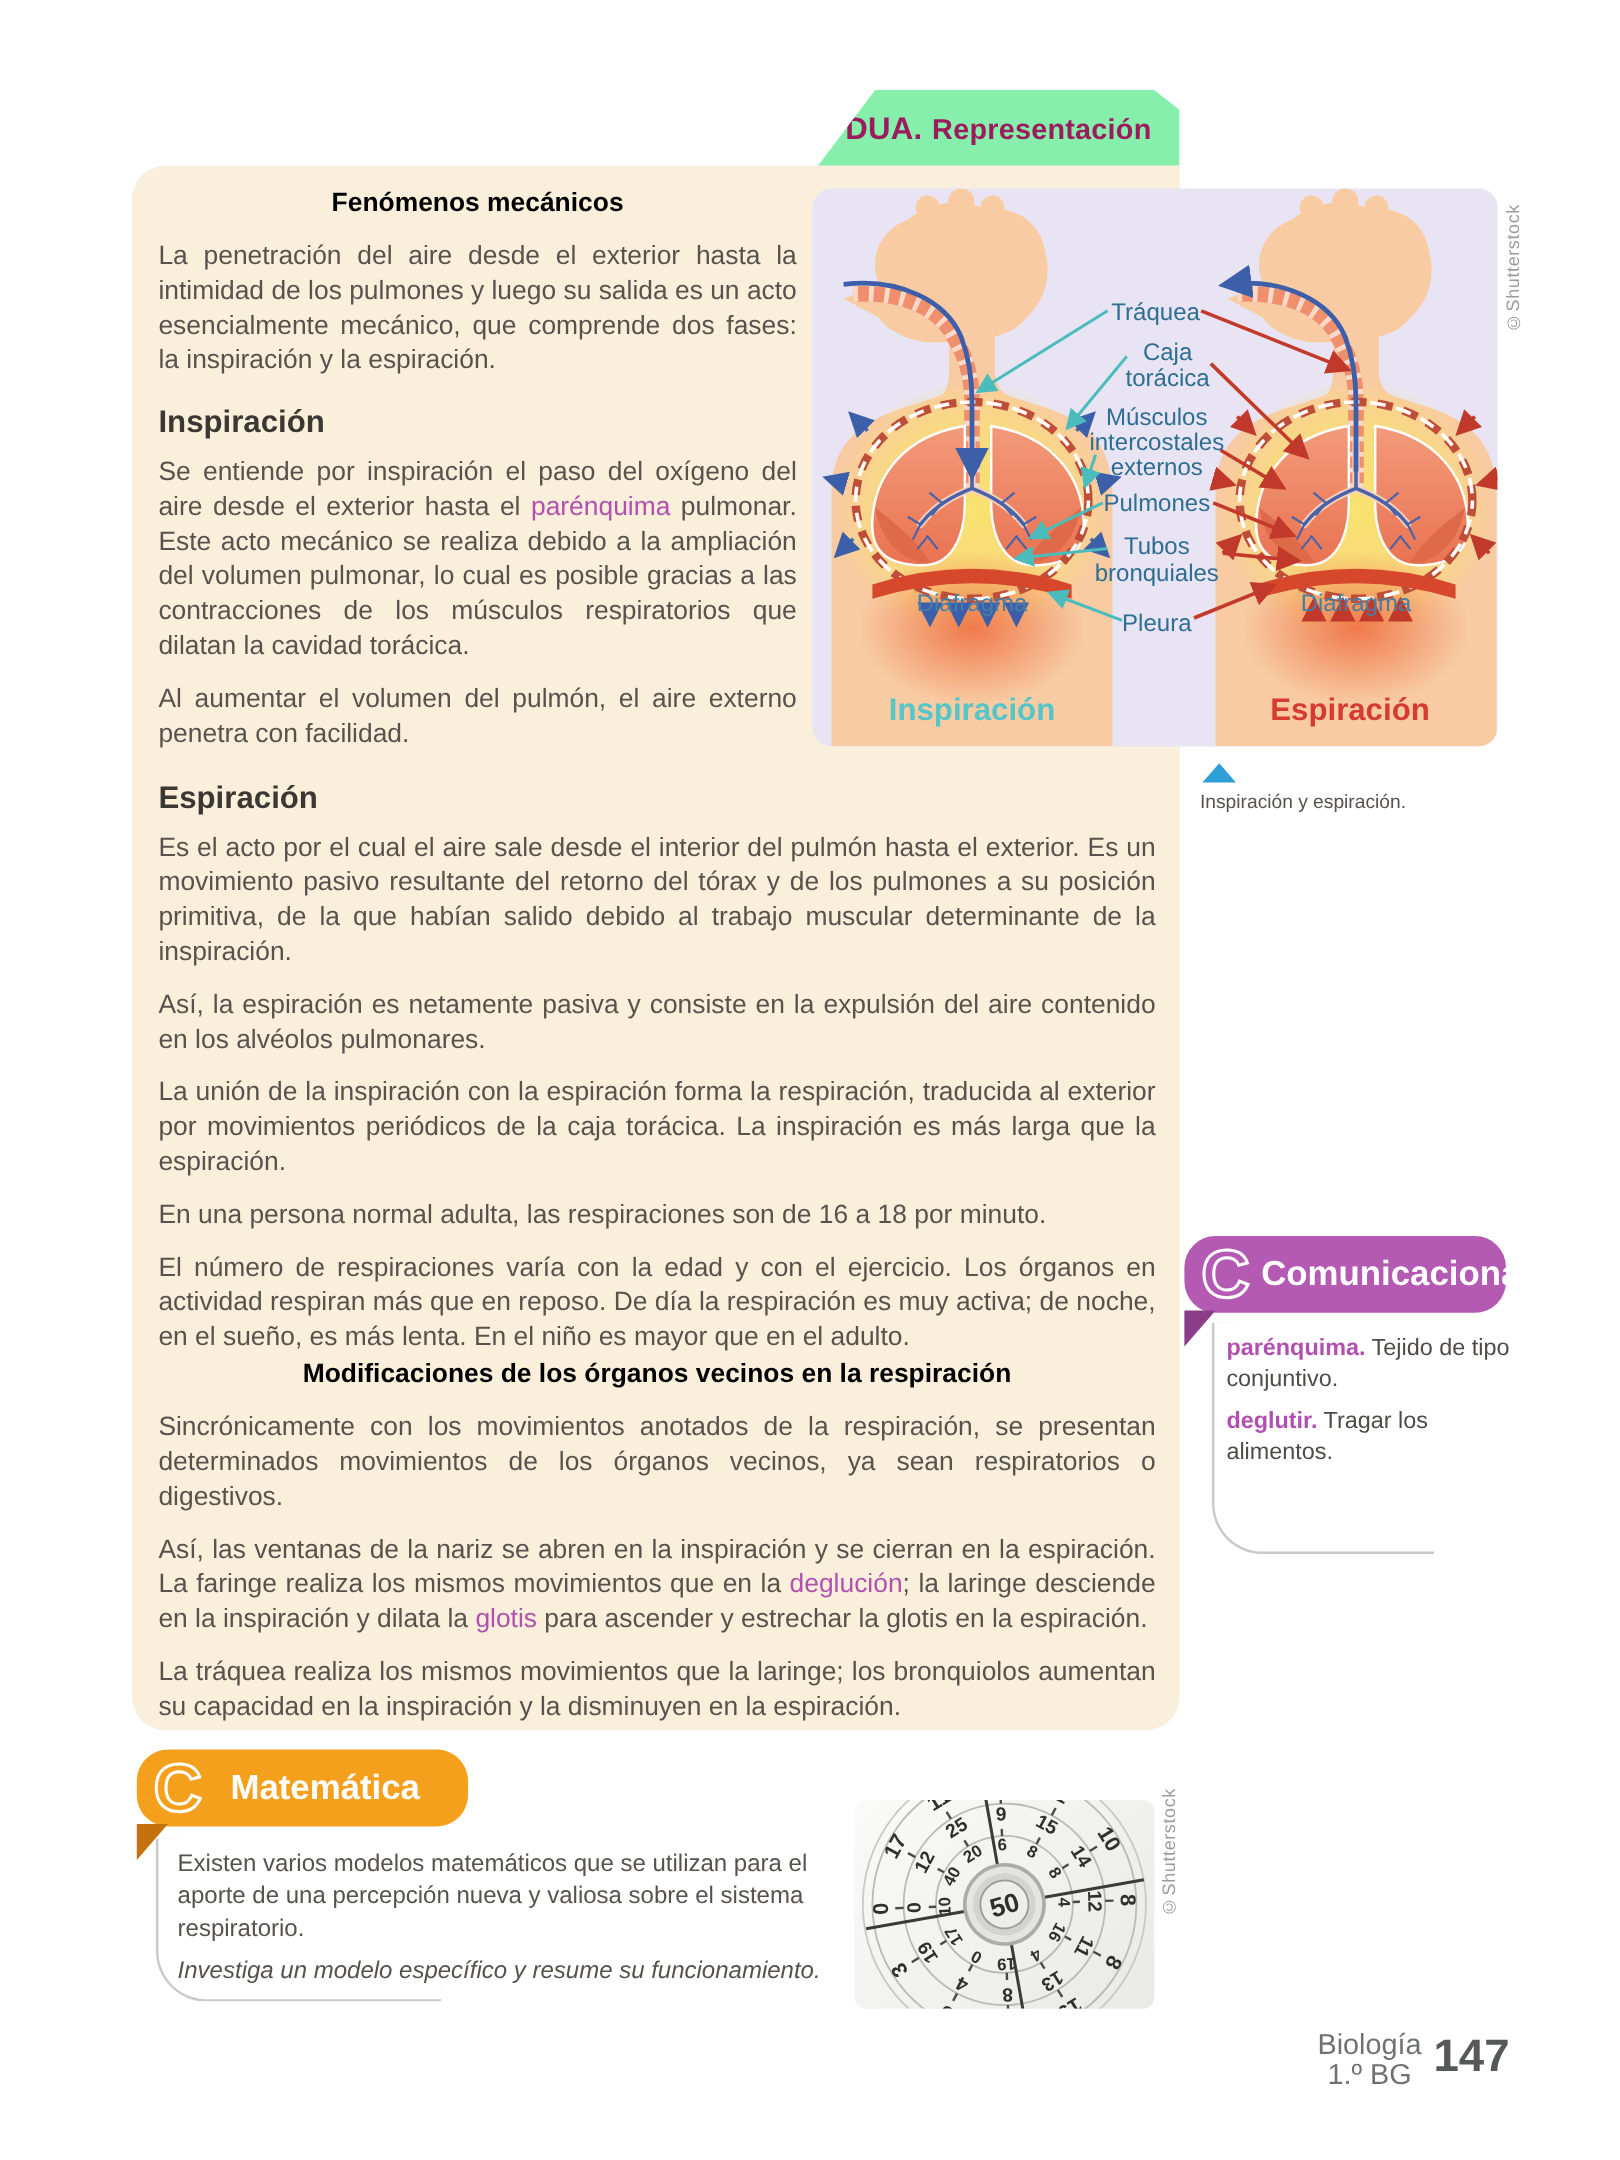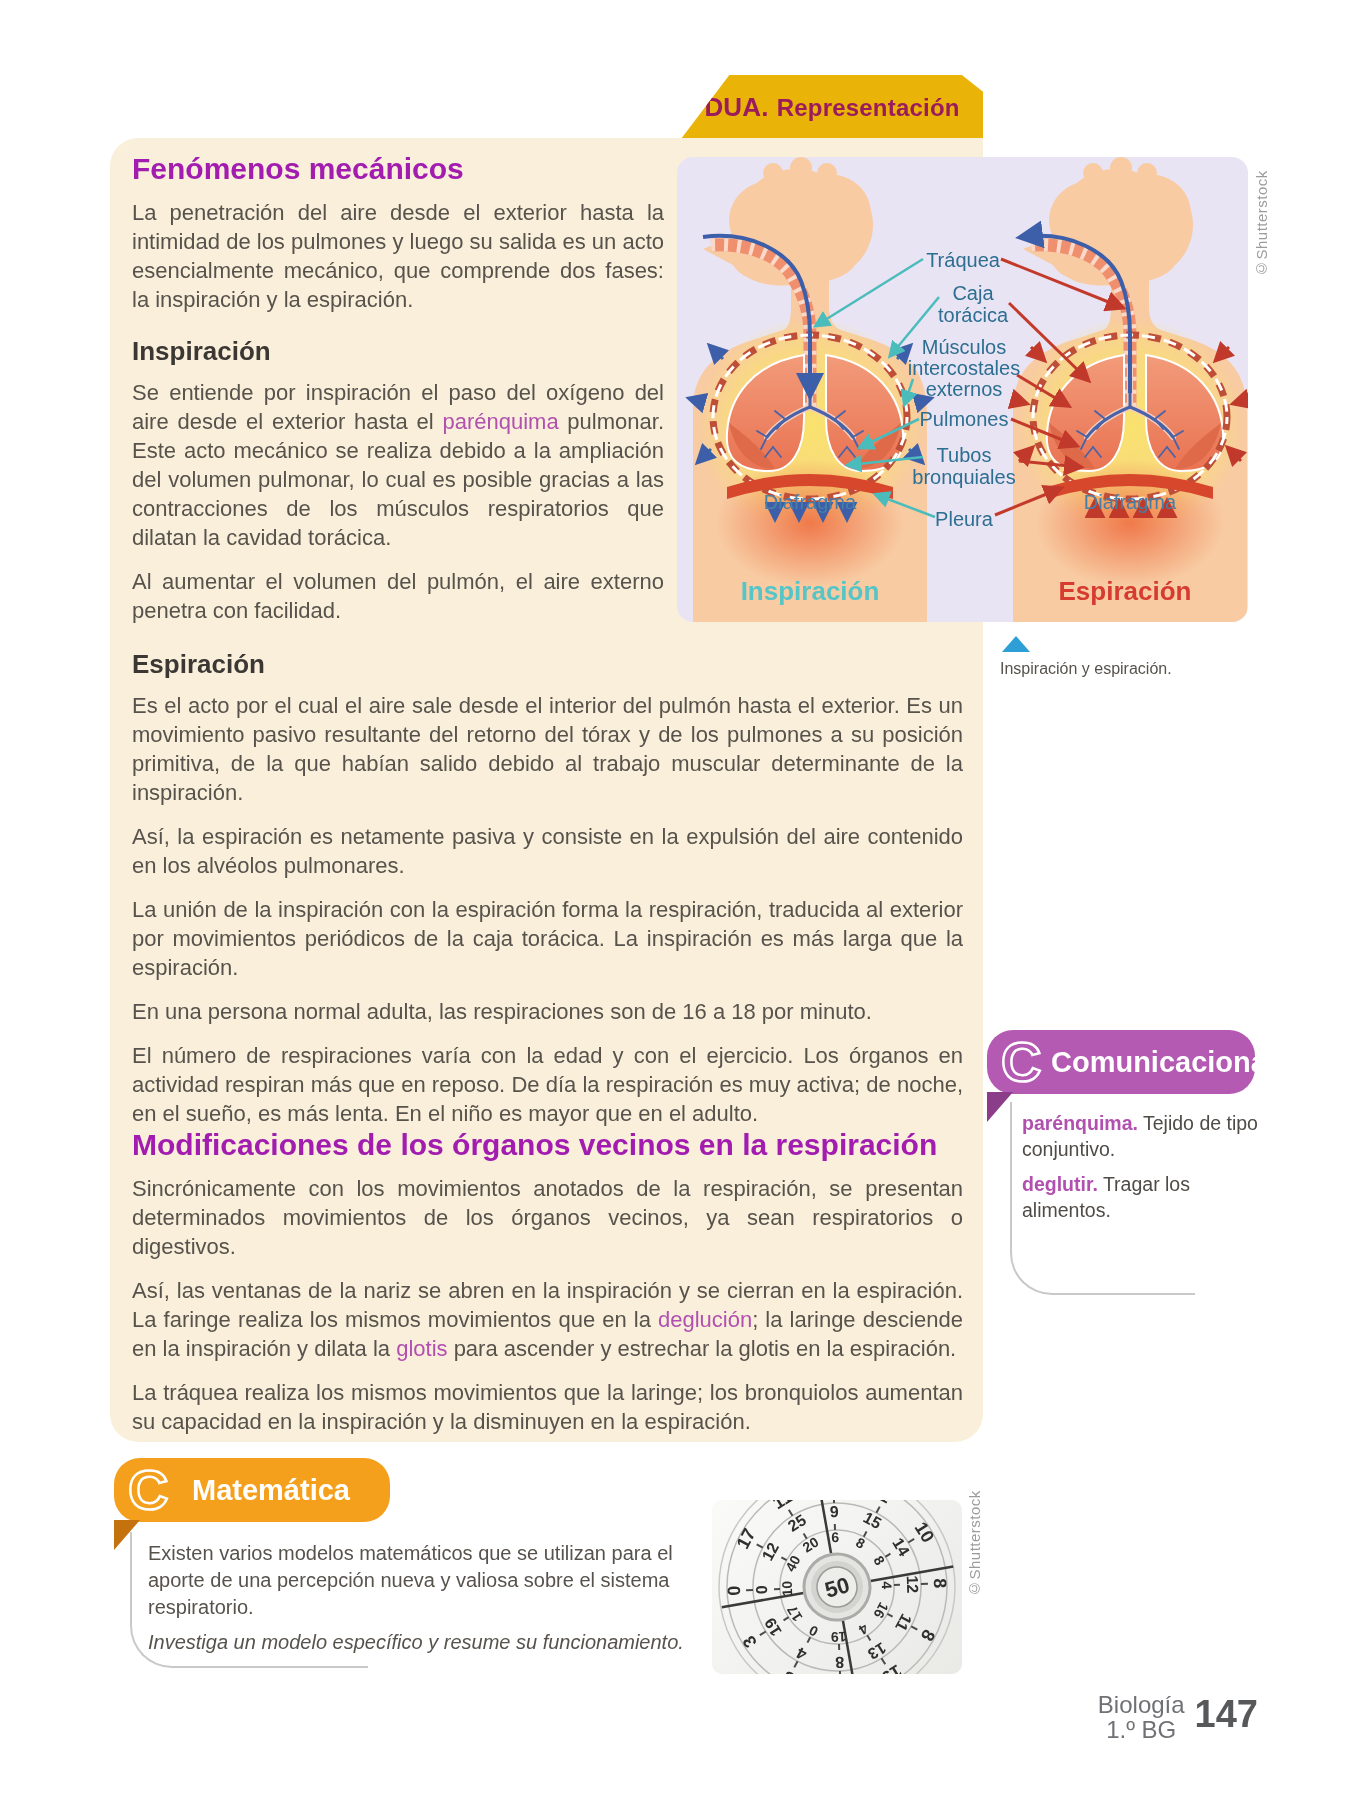--- a/index.html
+++ b/index.html
@@ -4,34 +4,34 @@
 <style>
   * { margin:0; padding:0; box-sizing:border-box; }
   html,body { background:#fff; }
   .page {
     position:relative; width:1350px; height:1800px; background:#fff;
     font-family:"Liberation Sans", sans-serif; overflow:hidden;
   }
   
   .dua-tab {
     position:absolute; left:681px; top:75px; width:302px; height:64px;
-    background:#eab308;
+    background:#86efac;
     clip-path:polygon(16% 0, 93% 0, 100% 26%, 100% 100%, 0 100%);
     display:flex; align-items:center; justify-content:center;
   }
   .dua-tab .dua-text { font-size:24px; font-weight:bold; color:#9B1C5D; letter-spacing:.2px; }
   .dua-tab .dua-prefix { font-size:26px; font-weight:bold; margin-right:8px; }
   
   .cream-box {
     position:absolute; left:110px; top:138px; width:873px; height:1304px;
     background:#FAEFDB; border-radius:28px 0 28px 28px; overflow:hidden;
   }
   .box-inner { padding:14px 20px 0 22px; }
   .col-narrow { width:532px; }
-  h2.sec { font-size:30px; line-height:34px; font-weight:bold; color:#a21caf; }
+  h2.sec { font-size:22px; line-height:34px; font-weight:bold; color:#000000;text-align:center; }
   h2.sec2 { }
   h3.sub { font-size:26px; line-height:30px; font-weight:bold; color:#3B3733; margin:24px 0 5px 0; }
   h3.sub1 { margin-top:22px; }
   p.body { font-size:22px; line-height:29px; color:#57534C; text-align:justify; margin-top:15px; }
   p.first { margin-top:12px; }
   .term { color:#B150AF; }
   
   .fig-panel {
     position:absolute; left:677px; top:157px; width:571px; height:465px;
     background:#E9E4F4; border-radius:16px; overflow:hidden;

